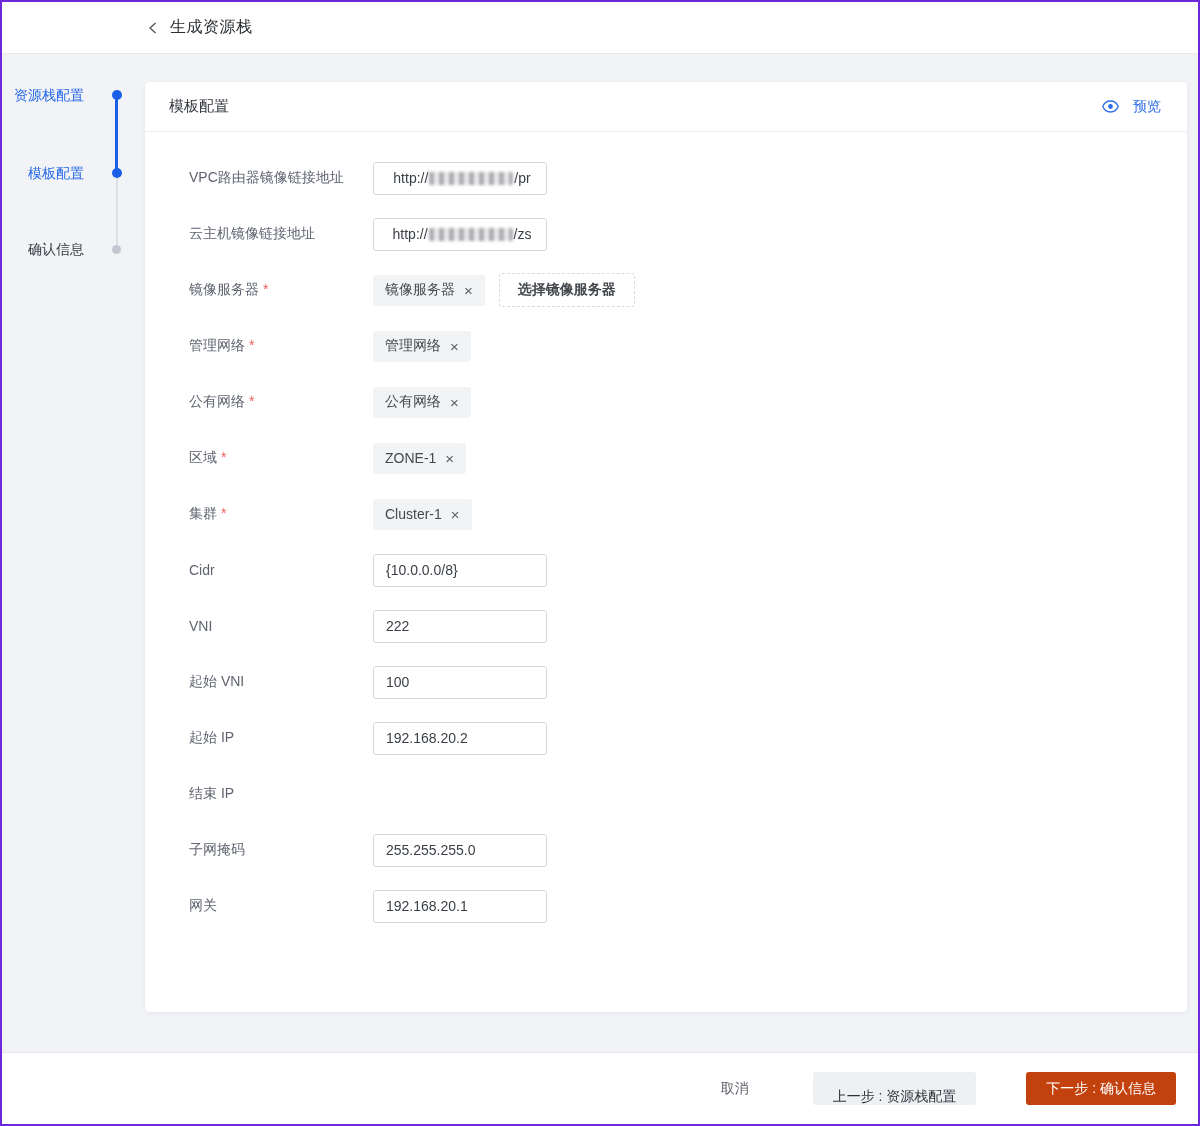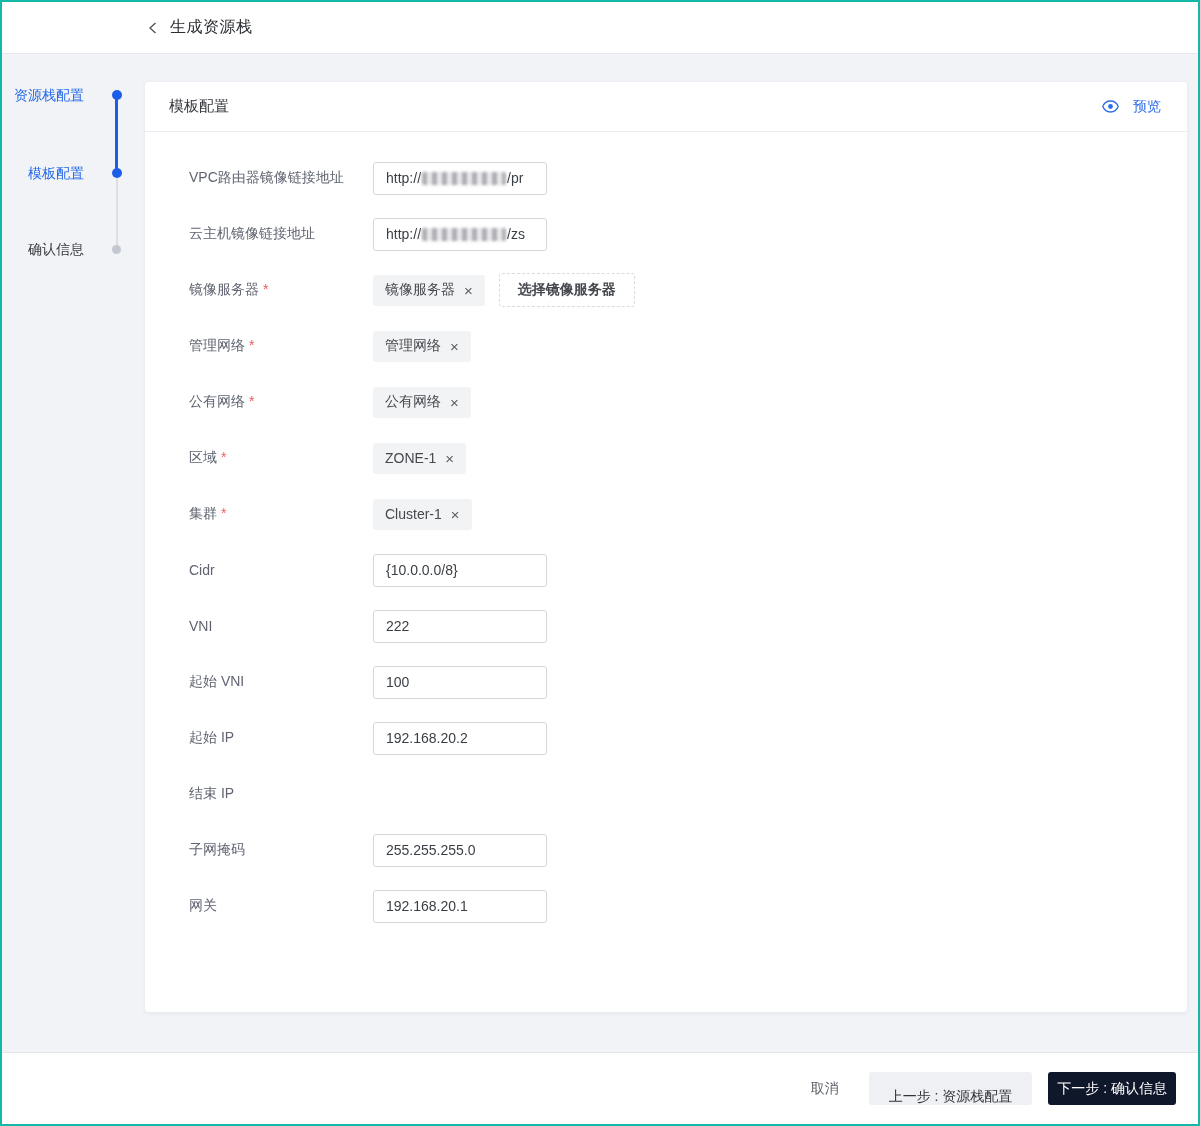--- a/index.html
+++ b/index.html
@@ -1,21 +1,21 @@
 <!DOCTYPE html>
 <html><head>
 <meta charset="utf-8">
 <style>
   * { margin:0; padding:0; box-sizing:border-box; }
   html,body { width:1200px; height:1126px; }
   body { font-family:"Liberation Sans","DejaVu Sans",sans-serif; background:#ffffff; }
 
   .screen{
     position:relative; width:1200px; height:1126px;
-    border:2px solid #14b8a6; background:#f1f3f7; overflow:hidden;
+    border:2px solid #6d28d9; background:#f1f3f7; overflow:hidden;
   }
 
   
   .top-header{
     position:absolute; left:0; top:0; right:0; height:52px;
     background:#ffffff; border-bottom:1px solid #e6e8eb;
     display:flex; align-items:center; padding-left:145px;
   }
   .back-chevron{ display:inline-flex; margin-right:11px; cursor:pointer; }
   .page-title{ font-size:16px; color:#2b2f33; letter-spacing:.5px; }
@@ -55,20 +55,21 @@
   .form-row{ display:flex; align-items:center; height:34px; margin-bottom:22px; }
   .row-label{ width:184px; flex:0 0 184px; font-size:14px; color:#5f6470; }
   .req{ color:#f25a5a; margin-left:4px; }
   .row-control{ display:flex; align-items:center; gap:14px; }
 
   .text-input, .input-box{
     width:174px; height:33px; border:1px solid #d4d8dd; border-radius:3px;
     background:#fff; font-size:14px; color:#3a3f45;
     padding:0 8px 0 12px;
     font-family:"Liberation Sans","DejaVu Sans",sans-serif;
+    justify-content:center;
   }
   .text-input{ outline:none; }
   .input-box{ display:flex; align-items:center; overflow:hidden; white-space:nowrap; }
   .masked-bits{
     display:inline-block; width:84px; height:13px; margin:0 1px;
     border-radius:2px; flex:0 0 auto;
     background:
       repeating-linear-gradient(90deg, rgba(160,160,165,.85) 0 5px, rgba(235,235,238,.9) 5px 10px),
       repeating-linear-gradient(0deg, rgba(200,200,205,.5) 0 4px, rgba(245,245,247,.6) 4px 8px);
     filter:blur(1.4px);
@@ -88,26 +89,27 @@
     font-family:"Liberation Sans","DejaVu Sans",sans-serif;
     font-weight:bold;
   }
 
   
   .footer{
     position:absolute; left:0; right:0; bottom:0; height:72px;
     background:#ffffff; border-top:1px solid #e4e6ea;
     display:flex; align-items:center; justify-content:flex-end;
     padding-right:22px;
+    gap:34px;
   }
   .btn{ height:33px; border:none; border-radius:3px; font-size:14px;
     cursor:pointer; font-family:"Liberation Sans","DejaVu Sans",sans-serif; }
   .btn-text{ background:transparent; color:#5a5e66; padding:0 6px; margin-right:24px; }
   .btn-plain{ background:#eef0f4; color:#303439; padding:16px 20px; margin-right:16px; }
-  .btn-primary{ background:#0f172a; color:#ffffff; padding:0 9px; }
+  .btn-primary{ background:#c2410c; color:#ffffff; padding:0 20px; }
 </style>
 </head>
 <body>
 
 <div class="screen">
 
   <div class="top-header">
     <span class="back-chevron">
       <svg width="12" height="14" viewBox="0 0 12 14">
         <polyline points="8.5,2 3,7 8.5,12" fill="none" stroke="#54585e" stroke-width="1.4"></polyline>

